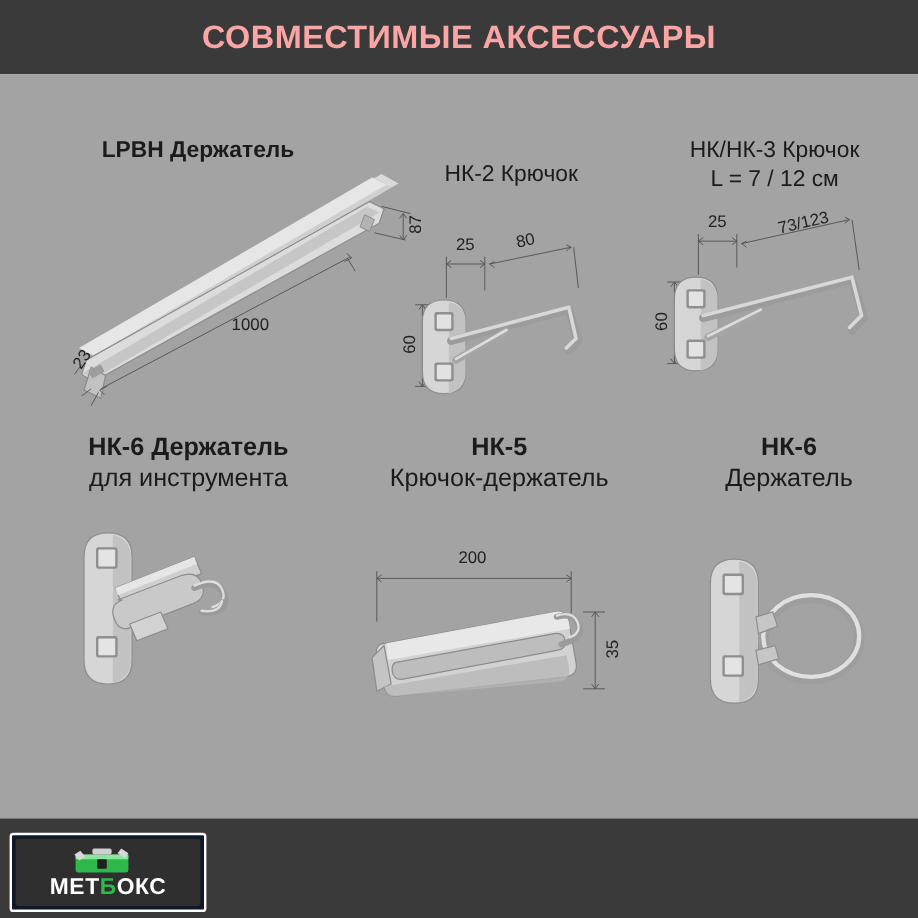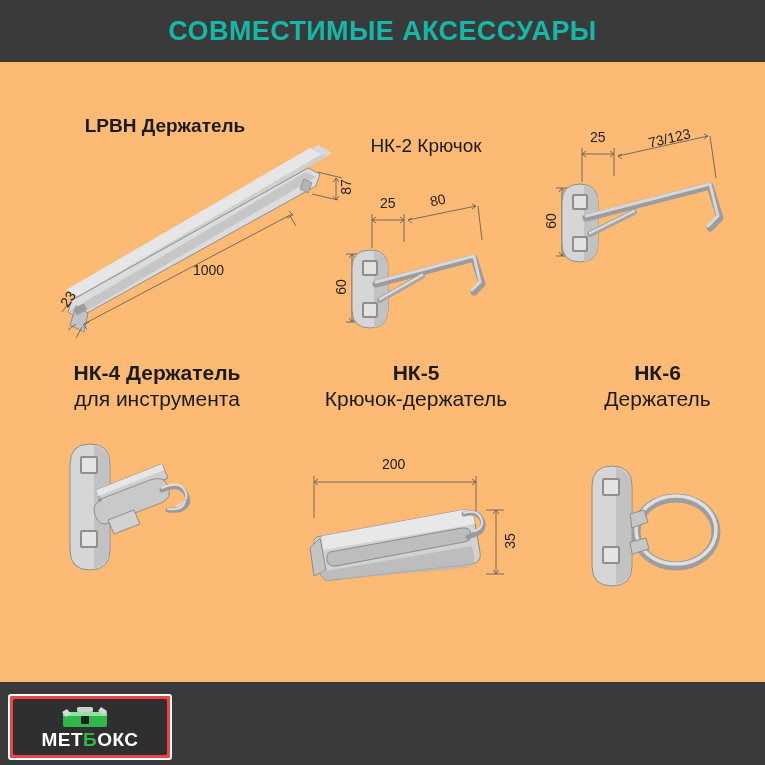--- a/index.html
+++ b/index.html
@@ -22,35 +22,35 @@
     left: 0;
     top: 0;
     width: 765px;
     height: 62px;
     background: #3a3a3a;
     display: flex;
     align-items: center;
     justify-content: center;
   }
   .header-title {
-    color: #14b8a6;
+    color: #fca5a5;
     font-size: 27px;
     font-weight: bold;
     letter-spacing: 0.4px;
     text-align: center;
   }
 
   
   .sheet {
     position: absolute;
     left: 0;
     top: 62px;
     width: 765px;
     height: 620px;
-    background: #fdba74;
+    background: #a3a3a3;
   }
 
   .cell {
     position: absolute;
   }
   .caption {
     text-align: center;
     line-height: 1.24;
     font-size: 19px;
   }
@@ -84,21 +84,21 @@
     width: 765px;
     height: 83px;
     background: #3a3a3a;
   }
   .logo-box {
     position: absolute;
     left: 8px;
     top: 694px;
     width: 160px;
     height: 62px;
-    background: #ef4444;
+    background: #0f172a;
     border: 2px solid #ffffff;
     border-radius: 3px;
     overflow: hidden;
   }
   .logo-inner {
     position: absolute;
     left: 3px; top: 3px;
     width: 154px; height: 56px;
     background: #2f2f2f;
     border-radius: 2px;
@@ -212,20 +212,24 @@
         <path d="M54,108 L96,84" fill="none" stroke="#a5a5a5" stroke-width="6" stroke-linecap="round"></path>
         <path d="M54,107 L96,83" fill="none" stroke="#dcdcdc" stroke-width="2.2" stroke-linecap="round"></path>
       </svg>
       <div class="dim-text" style="left:54px; top:3px;">25</div>
       <div class="dim-text" style="left:104px; top:0px; transform:rotate(-12deg);">80</div>
       <div class="dim-text v" style="left:7px; top:87px;">60</div>
     </div>
   </div>
 
   <div class="cell" style="left:538px; top:52px; width:215px;">
+    <div class="caption">
+      <span class="cap-line">НК/НК-3 Крючок</span>
+      <span class="cap-line">L = 7 / 12 см</span>
+    </div>
 
     <div style="position:relative; width:215px; height:170px; margin-top:12px;">
       <svg width="215" height="170" viewBox="0 0 215 170">
         <g stroke="#555" stroke-width="0.8" fill="none">
           <line x1="44" y1="22" x2="44" y2="56"></line>
           <line x1="76" y1="22" x2="76" y2="50"></line>
           <line x1="44" y1="28" x2="76" y2="28"></line>
           <path d="M48,25 L44,28 L48,31"></path>
           <path d="M72,25 L76,28 L72,31"></path>
           <line x1="80" y1="30" x2="170" y2="10"></line>
@@ -252,21 +256,21 @@
         <path d="M52,107 L96,85" fill="none" stroke="#dcdcdc" stroke-width="2.2" stroke-linecap="round"></path>
       </svg>
       <div class="dim-text" style="left:52px; top:3px;">25</div>
       <div class="dim-text" style="left:110px; top:4px; transform:rotate(-13deg);">73/123</div>
       <div class="dim-text v" style="left:5px; top:87px;">60</div>
     </div>
   </div>
 
   <div class="cell" style="left:12px; top:298px; width:290px;">
     <div class="caption big">
-      <span class="cap-line code">НК-4 Держатель</span>
+      <span class="cap-line code">НК-6 Держатель</span>
       <span class="cap-line">для инструмента</span>
     </div>
 
     <div style="position:relative; width:290px; height:160px; margin-top:22px;">
       <svg width="290" height="160" viewBox="0 0 290 160">
 
         <path d="M78,10 q20,0 20,20 l0,86 q0,20 -20,20 q-20,0 -20,-20 l0,-86 q0,-20 20,-20 z" fill="#d6d6d6" stroke="#8d8d8d" stroke-width="1"></path>
         <path d="M84,12 q13,5 13,18 l0,86 q0,15 -15,19 l0,-123 z" fill="#c2c2c2"></path>
         <rect x="68" y="22" width="18" height="18" rx="2" fill="#8f8f8f"></rect>
         <rect x="70" y="24" width="14" height="14" rx="1" fill="#e4e4e4"></rect>

